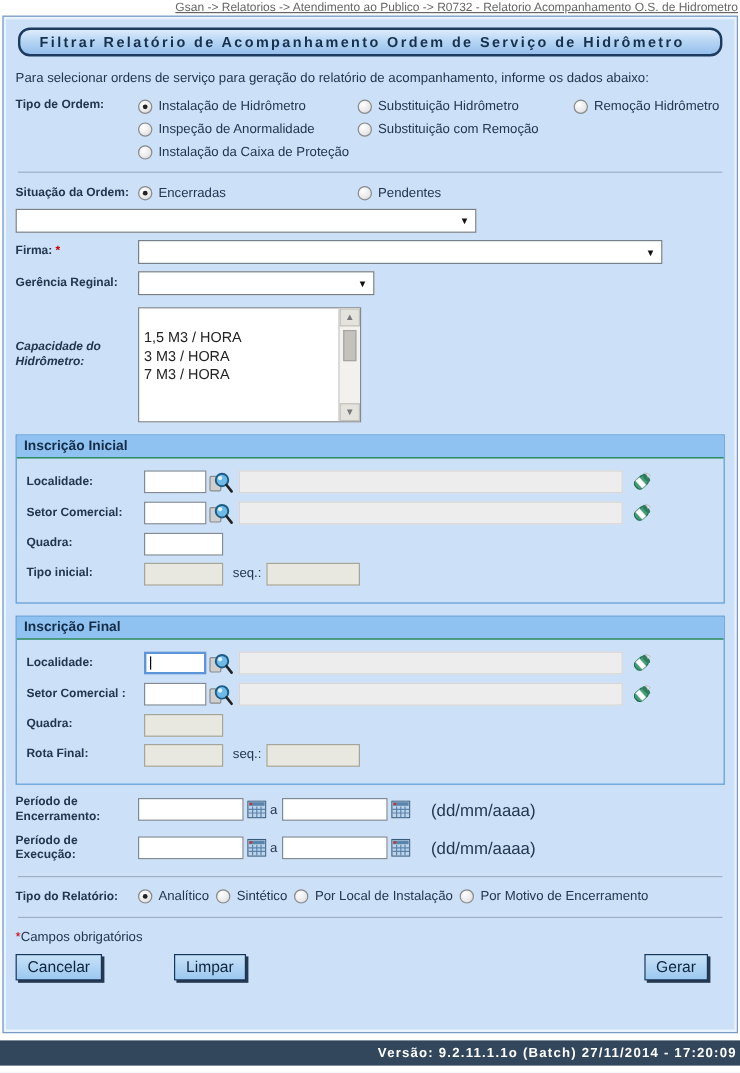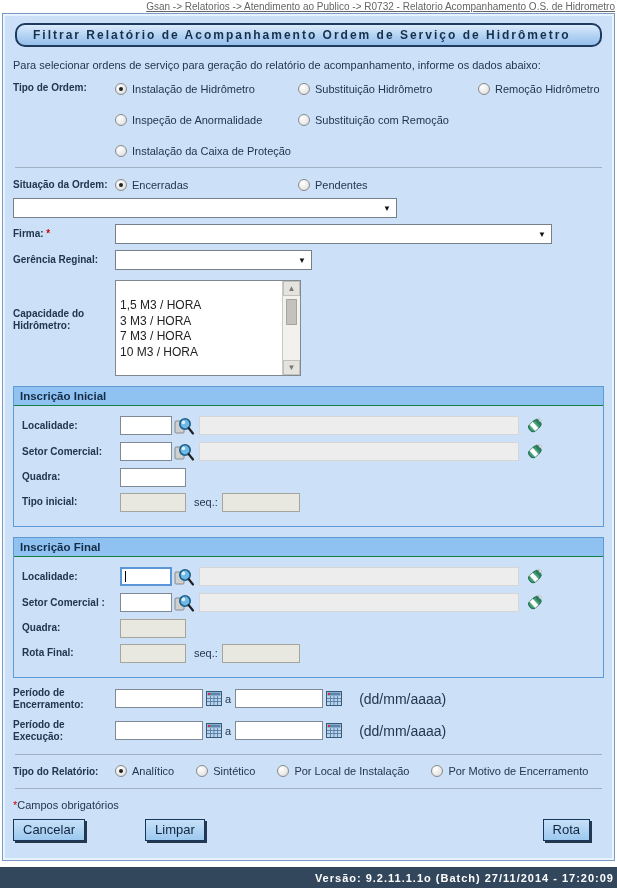--- a/index.html
+++ b/index.html
@@ -49,21 +49,21 @@
   .radio {
     width:12px; height:12px; border-radius:50%;
     border:1px solid #8a8a8a;
     background:radial-gradient(circle at 35% 30%, #ffffff 0%, #e9e9e9 60%, #cfcfcf 100%);
     display:inline-block; margin-right:5px; position:relative; flex:0 0 12px;
   }
   .radio.checked::after {
     content:""; position:absolute; left:3px; top:3px;
     width:4px; height:4px; border-radius:50%; background:#222;
   }
-  .rgrid { display:flex; flex-direction:column; gap:19px; padding-top:2px; }
+  .rgrid { display:flex; flex-direction:column; gap:7px; padding-top:2px; }
   .rline { display:flex; }
   .c1 { width:183px; } .c2 { width:180px; }
 
   
   .sel {
     height:20px; background:#fff; border:1px solid #777f88;
     position:relative; display:inline-block;
   }
   .sel::after {
     content:"▼"; font-size:8px; color:#111;
@@ -226,29 +226,28 @@
   </div>
 
   <div class="row">
     <div class="lbl">Gerência Reginal:</div>
     <div class="ctl">
       <span class="sel" style="width:197px;"><span></span></span>
     </div>
   </div>
 
   <div class="row top" style="margin-top:10px;">
-    <div class="lbl" style="padding-top:28px;">Capacidade do Hidrômetro:</div>
+    <div class="lbl" style="padding-top:28px;font-style:italic;">Capacidade do Hidrômetro:</div>
     <div class="ctl">
       <div class="listbox">
         <div class="list-opts">
           <div>&nbsp;</div>
           <div>1,5 M3 / HORA</div>
           <div>3 M3 / HORA</div>
           <div>7 M3 / HORA</div>
-          <div>10 M3 / HORA</div>
         </div>
         <div class="sbar">
           <div class="sbtn">▲</div>
           <div class="sthumb"></div>
           <div class="sfill"></div>
           <div class="sbtn">▼</div>
         </div>
       </div>
     </div>
   </div>
@@ -466,21 +465,21 @@
           </svg>
       </span>
       <span class="fmt">(dd/mm/aaaa)</span>
     </div>
   </div>
 
   <div class="hr"></div>
 
   <div class="row">
     <div class="lbl">Tipo do Relatório:</div>
-    <div class="ctl" style="gap:22px;text-align:right;">
+    <div class="ctl" style="gap:6px;text-align:right;">
       <span class="radio-item">
         <span class="radio checked"></span>
         <span>Analítico</span>
       </span>
       <span class="radio-item">
         <span class="radio"></span>
         <span>Sintético</span>
       </span>
       <span class="radio-item">
         <span class="radio"></span>
@@ -495,20 +494,20 @@
 
   <div class="hr"></div>
 
   <div class="req">
     <span class="star">*</span><span>Campos obrigatórios</span>
   </div>
 
   <div class="btnrow">
     <button class="btn">Cancelar</button>
     <button class="btn">Limpar</button>
-    <button class="btn right">Rota</button>
+    <button class="btn right">Gerar</button>
   </div>
 
 </div>
 
 <div class="verbar">
   <span>Versão: 9.2.11.1.1o (Batch) 27/11/2014 - 17:20:09</span>
 </div>
 
 </body></html>

